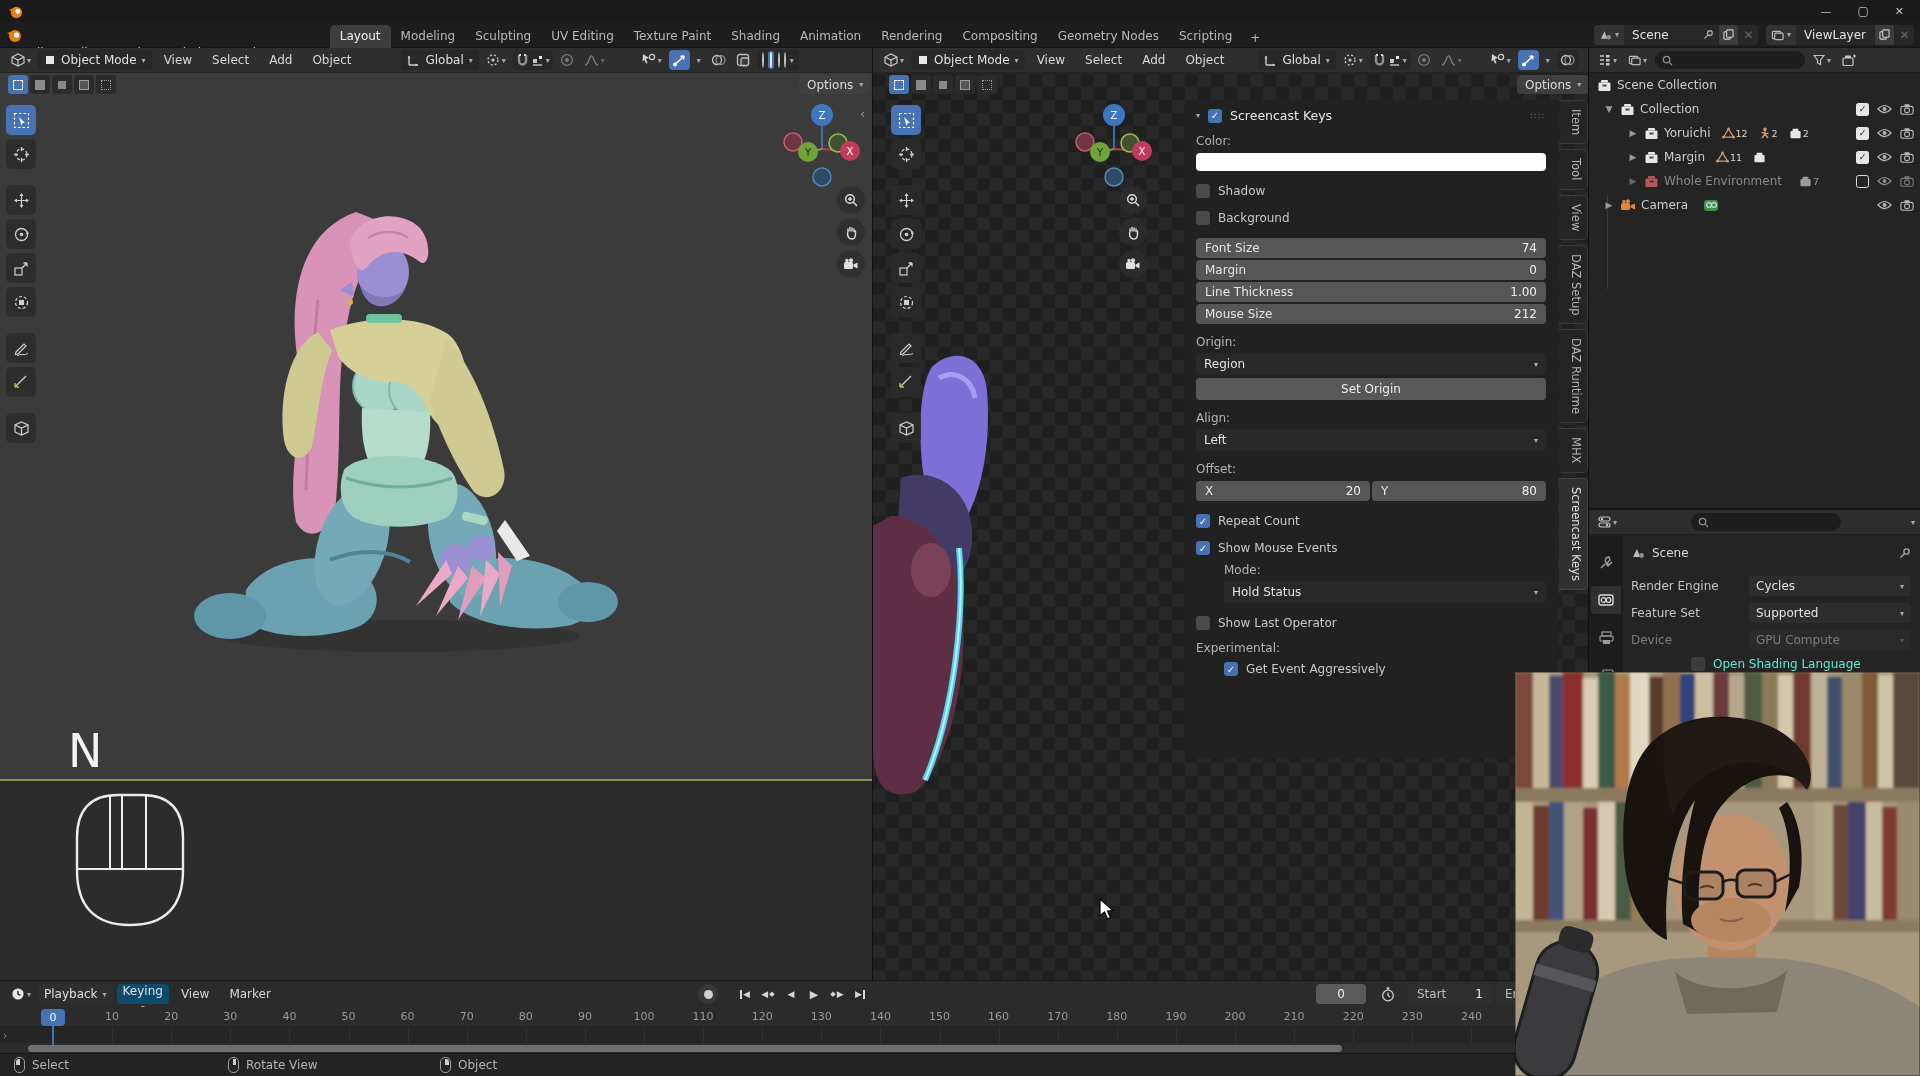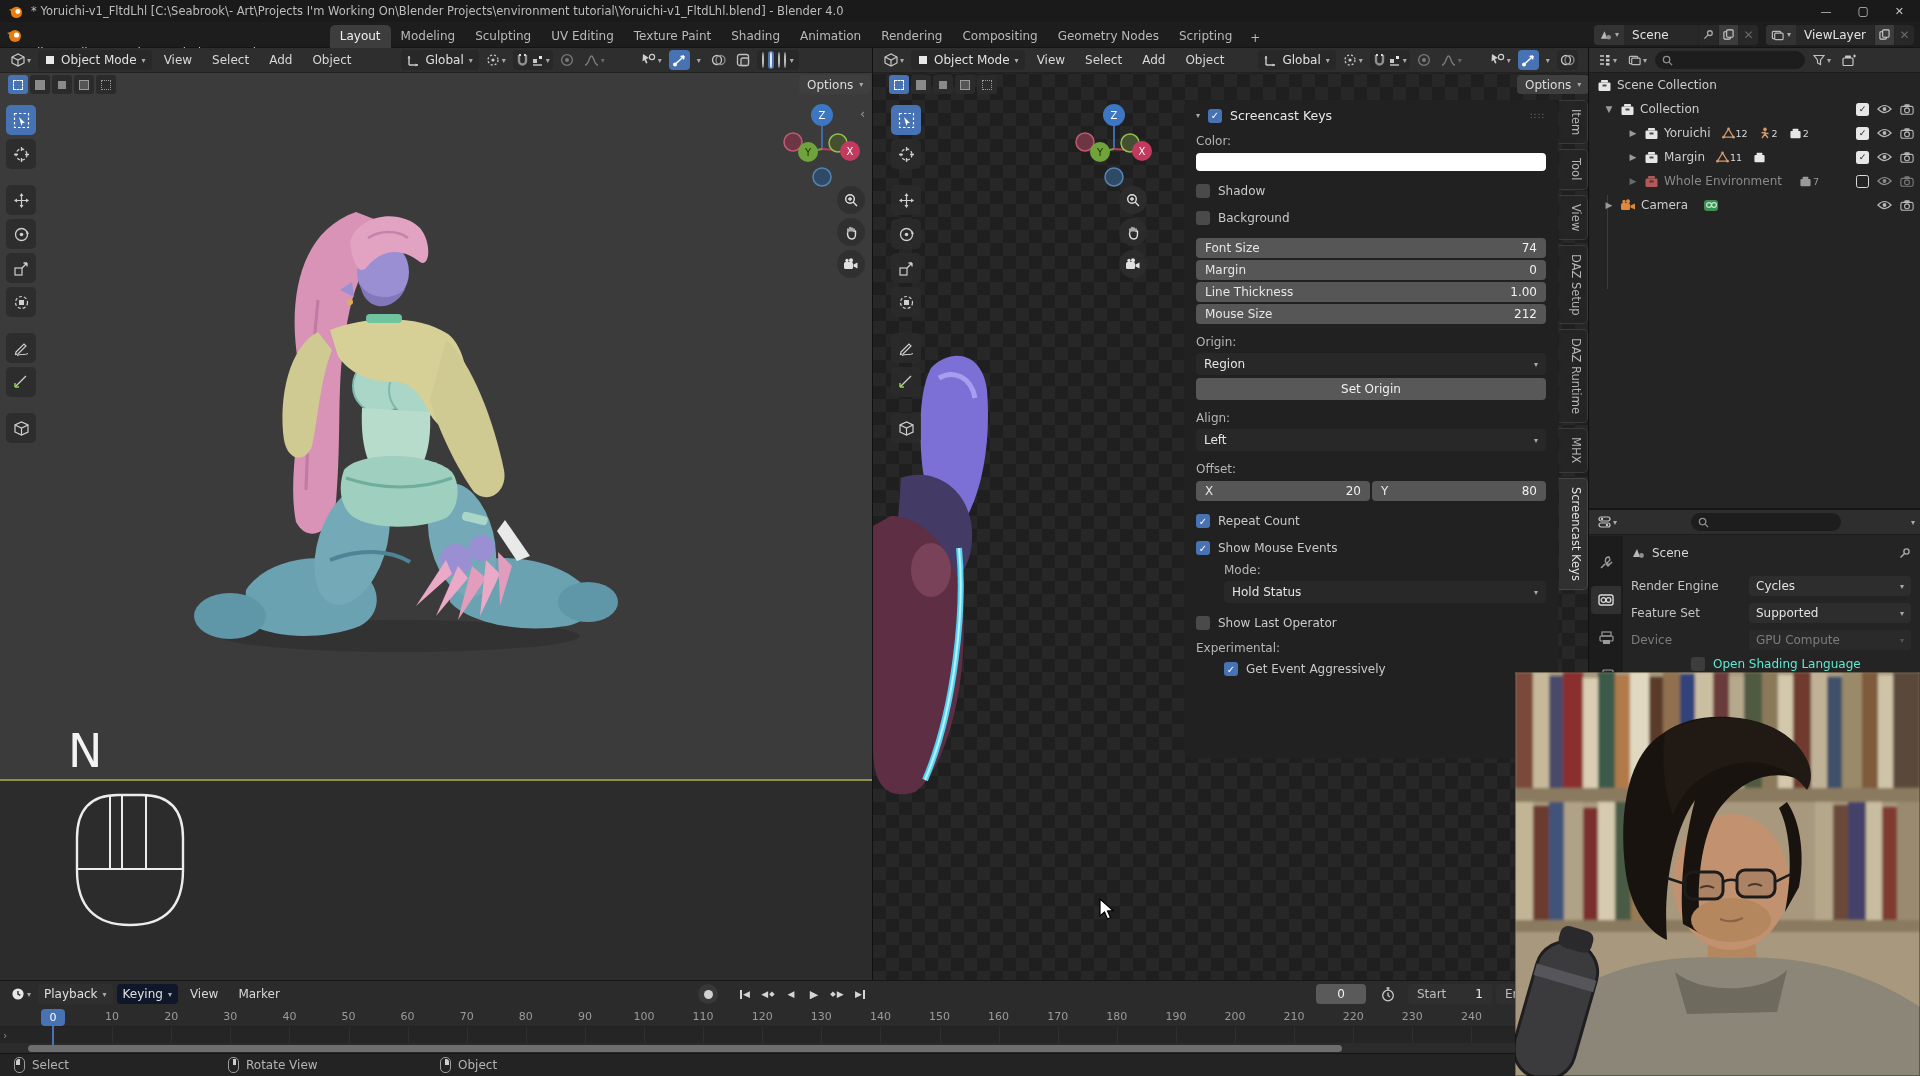--- a/index.html
+++ b/index.html
@@ -153,21 +153,20 @@
 <body>
 
 <div id="app">
 
   <div class="titlebar">
     <svg width="15" height="15" viewBox="0 0 16 16">
         <circle cx="9" cy="9" r="6" fill="#e87d0d"></circle>
         <circle cx="10.5" cy="8" r="2.6" fill="#fff"></circle>
         <path d="M1 6 L8 4 L6 9 Z" fill="#e87d0d"></path>
       </svg>
-    <span class="title">* Yoruichi-v1_FltdLhl [C:\Seabrook\- Art\Projects I'm Working On\Blender Projects\environment tutorial\Yoruichi-v1_FltdLhl.blend] - Blender 4.0</span>
     <div class="winbtns">
       <span>—</span>
       <span style="font-size:12px;">▢</span>
       <span>✕</span>
     </div>
   </div>
 
   <div class="topbar">
     <svg width="16" height="16" viewBox="0 0 16 16">
         <circle cx="9" cy="9" r="6" fill="#e87d0d"></circle>
@@ -1129,21 +1128,21 @@
         <svg width="14" height="14" viewBox="0 0 14 14">
             <circle cx="7" cy="7" r="5.6" fill="#e8e8e8"></circle>
             <path d="M7 4 V7 L9.3 8.4" stroke="#2b2b2b" stroke-width="1.4" fill="none"></path>
           </svg>
         <span class="caret">▾</span>
         </span>
       <span class="dd" style="background:#2f2f2f;">
           <span>Playback</span>
           <span class="caret">▾</span>
         </span>
-      <span class="dd" style="background:#0f172a;">
+      <span class="dd" style="background:#0c4a6e;flex-direction:column;">
           <span>Keying</span>
           <span class="caret">▾</span>
         </span>
       <span class="hmenu">View</span>
       <span class="hmenu">Marker</span>
     </div>
     <div class="transport">
       <span class="tr-btn" style="margin-right:14px;border-radius:10px;">
           <span style="width:9px;height:9px;border-radius:50%;background:#d0d0d0;"></span>
         </span>

